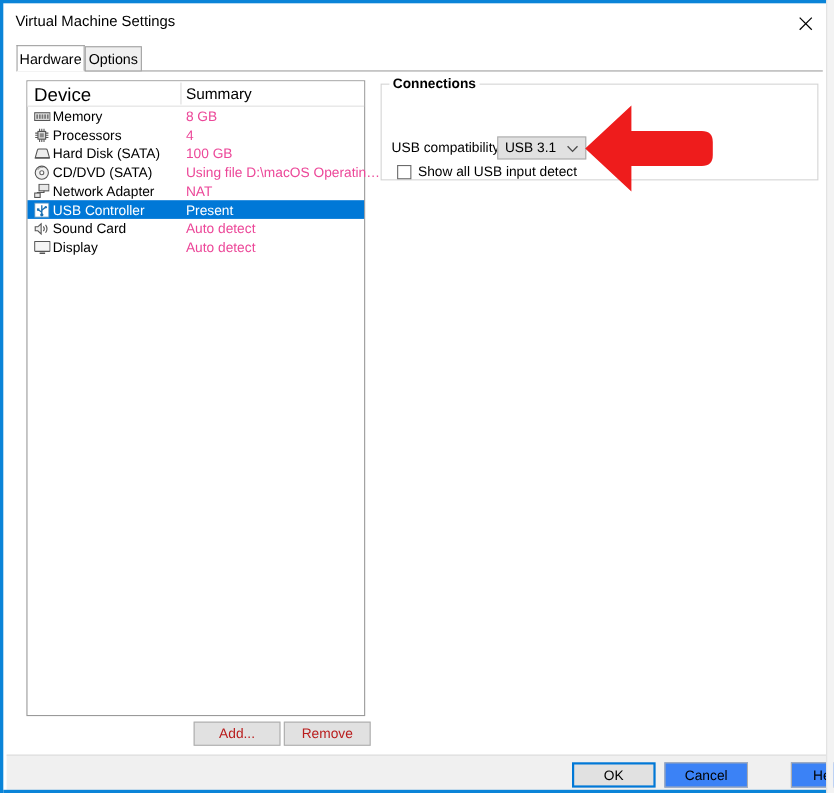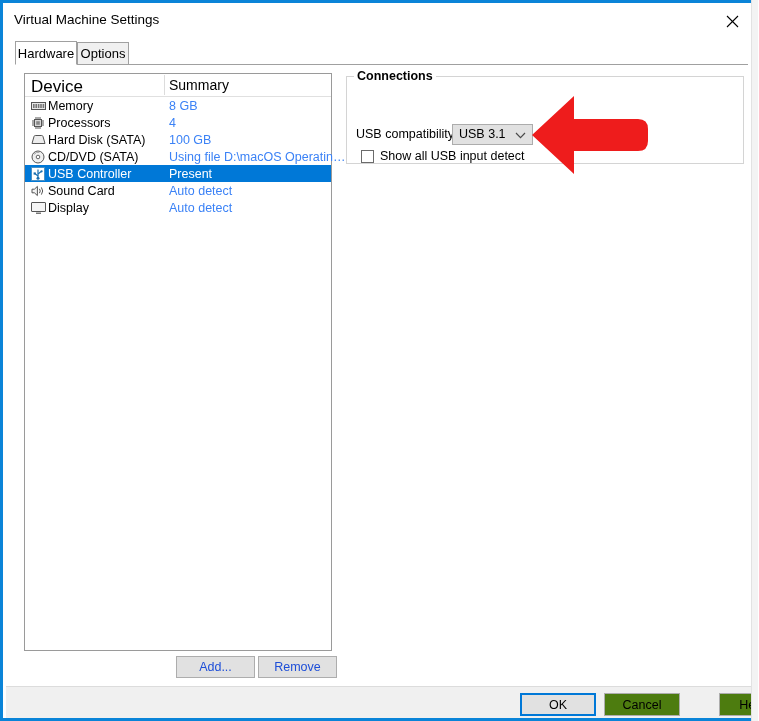--- a/index.html
+++ b/index.html
@@ -199,31 +199,31 @@
     position: absolute;
     left: 23px;
     font-size: 12.5px;
     color: #000;
     white-space: nowrap;
   }
   .dev-summary {
     position: absolute;
     left: 144px;
     font-size: 12.5px;
-    color: #3b82f6;
+    color: #ec4899;
     white-space: nowrap;
   }
 
   
   .btn {
     box-sizing: border-box;
     background: #e1e1e1;
     border: 1px solid #adadad;
     font-size: 12.5px;
-    color: #1d4ed8;
+    color: #b91c1c;
     display: flex;
     align-items: center;
     justify-content: center;
     cursor: default;
     white-space: nowrap;
   }
   .btn-add {
     position: absolute;
     left: 170px;
     top: 620px;
@@ -348,21 +348,21 @@
     height: 35px;
     background: #f0f0f0;
     border-top: 1px solid #dcdcdc;
     box-sizing: border-box;
   }
   .footer-btn {
     position: absolute;
     top: 6px;
     height: 23px;
     box-sizing: border-box;
-    background: #4d7c0f;
+    background: #3b82f6;
     border: 1px solid #adadad;
     font-size: 12.5px;
     color: #000;
     display: flex;
     align-items: center;
     justify-content: center;
     cursor: default;
     white-space: nowrap;
   }
   .footer-btn.default {
@@ -465,20 +465,31 @@
             <svg width="14" height="14" viewBox="0 0 14 14">
               <circle cx="7" cy="7" r="6" fill="#f0f0f0" stroke="#555" stroke-width="1"></circle>
               <circle cx="7" cy="7" r="1.8" fill="#ffffff" stroke="#666" stroke-width="1"></circle>
               <path d="M3.2 4.3 A5 5 0 0 1 8.4 2.2" fill="none" stroke="#999" stroke-width="1"></path>
             </svg>
           </span>
           <span class="dev-name">CD/DVD (SATA)</span>
           <span class="dev-summary">Using file D:\macOS Operatin…</span>
         </div>
 
+        <div class="dev-row">
+          <span class="dev-icon">
+            <svg width="14" height="13" viewBox="0 0 14 13">
+              <rect x="4.5" y="0.5" width="9" height="6" fill="#e8e8e8" stroke="#555" stroke-width="1"></rect>
+              <rect x="0.5" y="8.5" width="5" height="4" fill="#e8e8e8" stroke="#555" stroke-width="1"></rect>
+              <path d="M9 6.5 L9 8 L3 8 L3 8.5" fill="none" stroke="#555" stroke-width="1"></path>
+            </svg>
+          </span>
+          <span class="dev-name">Network Adapter</span>
+          <span class="dev-summary">NAT</span>
+        </div>
 
         <div class="dev-row selected">
           <span class="dev-icon">
             <svg width="14" height="14" viewBox="0 0 14 14">
               <rect x="0.5" y="0.5" width="13" height="13" fill="#ffffff" stroke="#4a90c4" stroke-width="1"></rect>
               <g stroke="#1a6fb0" stroke-width="1.2" fill="none">
                 <line x1="7" y1="2.5" x2="7" y2="11"></line>
                 <line x1="7" y1="7" x2="10.2" y2="4.6"></line>
                 <line x1="7" y1="9" x2="3.8" y2="6.6"></line>
               </g>

